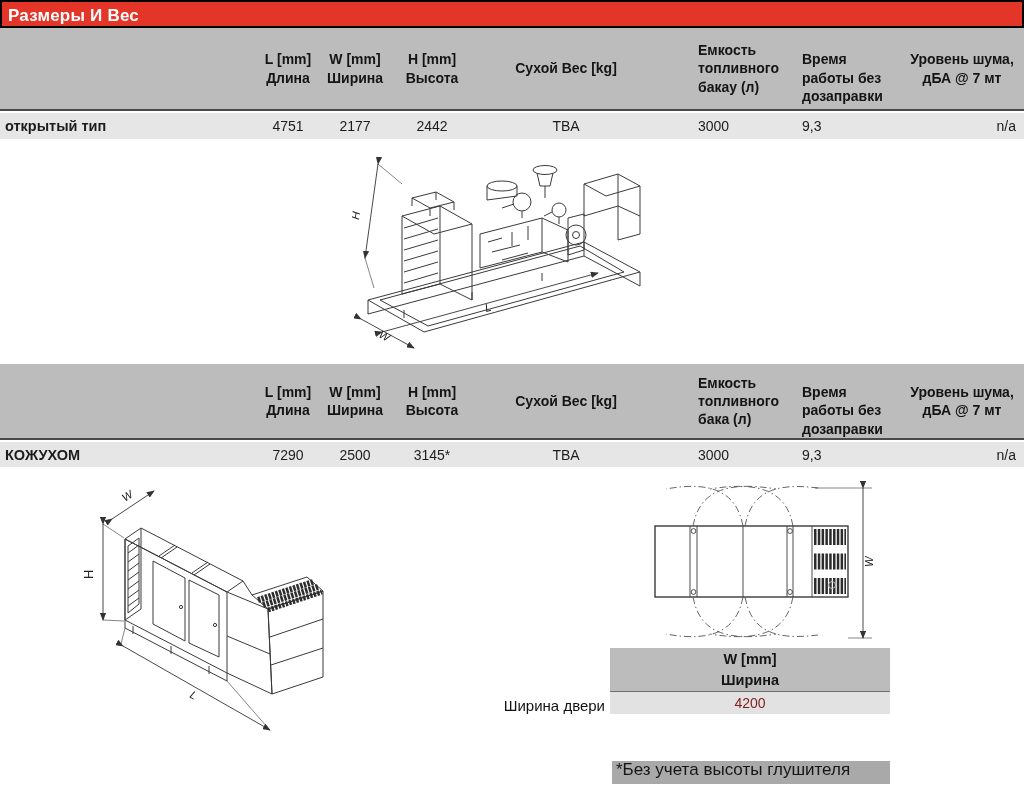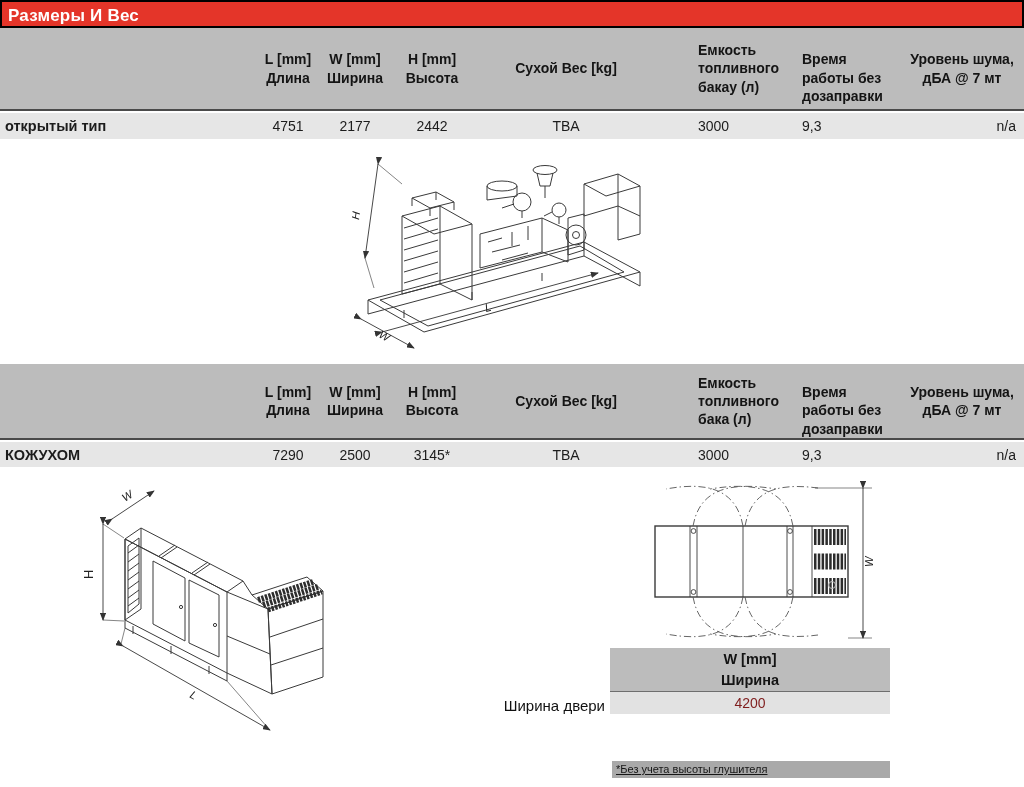--- a/index.html
+++ b/index.html
@@ -45,23 +45,23 @@
   .door-table{position:absolute;left:610px;top:648px;width:280px;}
   .door-head{background:#bcbcbc;border-bottom:1px solid #6e6e6e;height:44px;
              box-sizing:border-box;text-align:center;font-weight:bold;
              font-size:14.5px;line-height:21px;padding-top:1px;color:#141414;}
   .door-val{background:#e2e2e2;height:22px;line-height:22px;text-align:center;
             font-size:14px;color:#7f1d1d;}
   .door-label{position:absolute;left:440px;top:697px;width:165px;text-align:right;
               font-weight:normal;font-size:15px;color:#111;}
 
   
-  .footnote{position:absolute;left:612px;top:761px;width:278px;height:17px;
-            background:#a9a9a9;font-size:11px;line-height:17px;padding-left:4px;
-            box-sizing:border-box;color:#161616;text-decoration:underline;}
+  .footnote{position:absolute;left:612px;top:761px;width:278px;height:23px;
+            background:#a9a9a9;font-size:17px;line-height:17px;padding-left:4px;
+            box-sizing:border-box;color:#161616;}
 </style>
 </head>
 <body>
 
 <div class="page">
 
   <div class="title-bar">
     <span>Размеры И Вес</span>
   </div>
 

